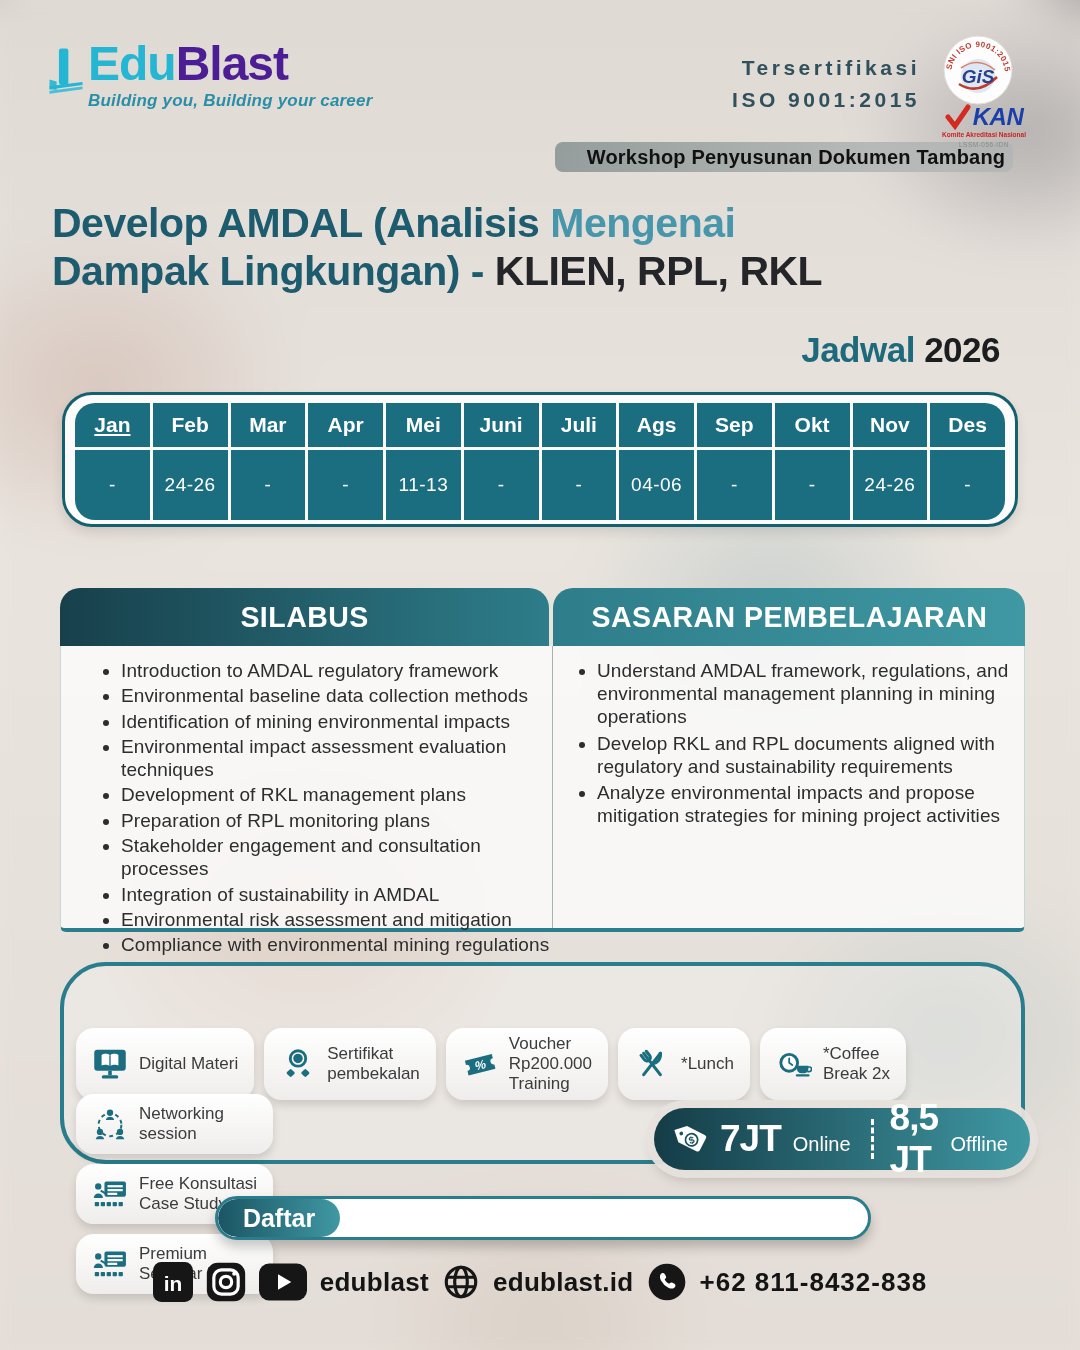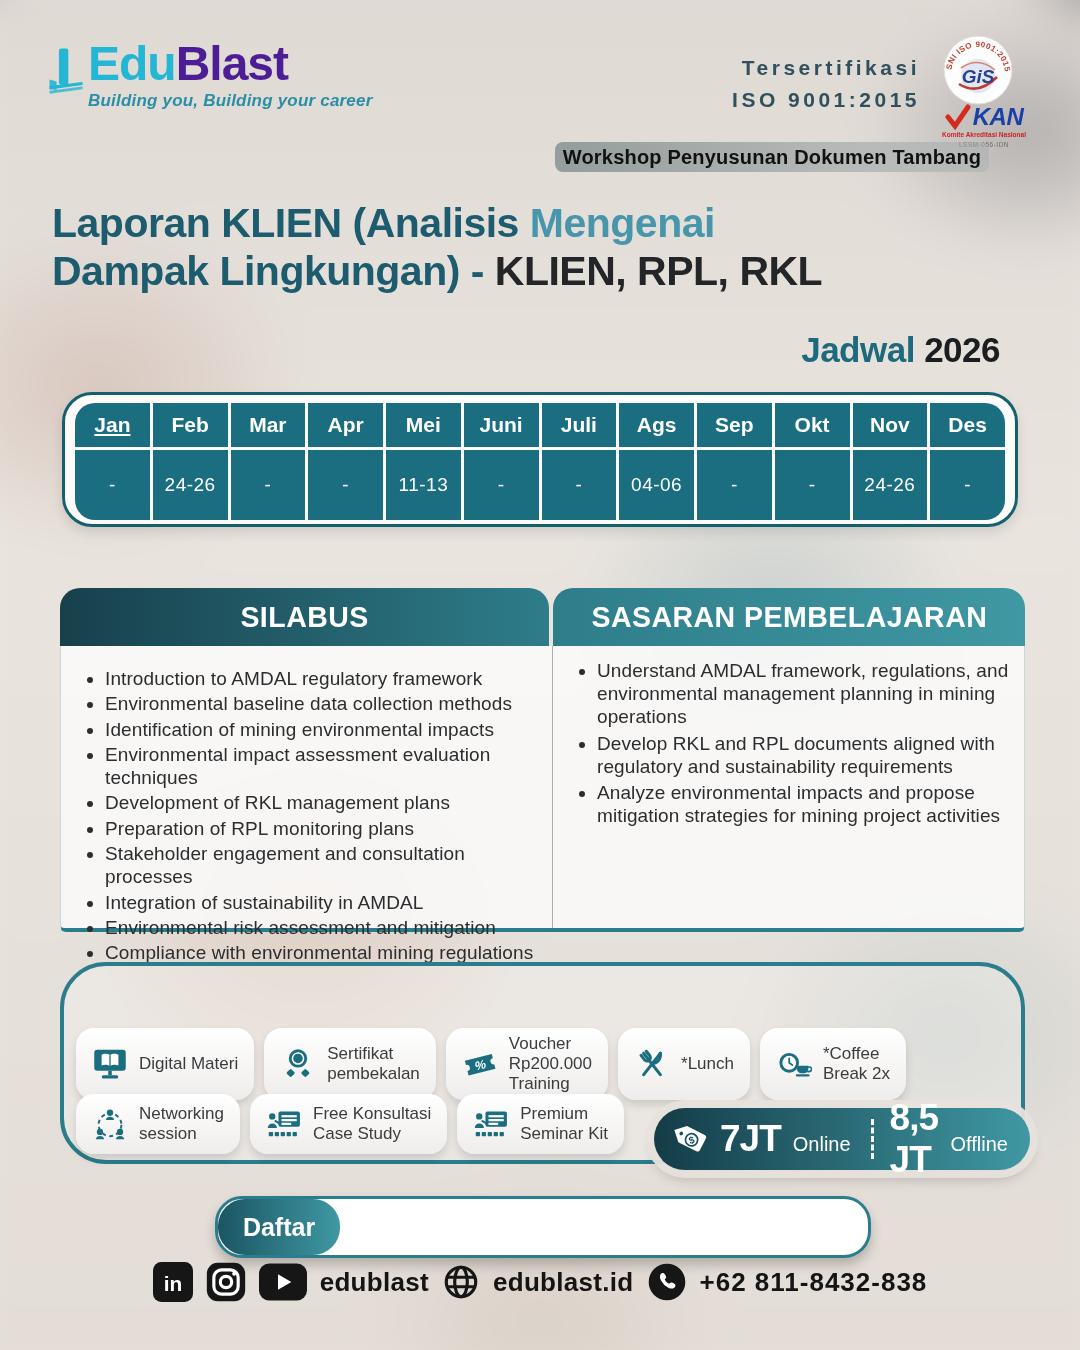--- a/index.html
+++ b/index.html
@@ -37,21 +37,21 @@
   .kan{left:938px;top:104px;width:92px;text-align:center;line-height:1.1;}
   .kan-row{display:flex;align-items:center;justify-content:center;gap:2px;}
   .kan-label{color:#1a3fa8;font-weight:800;font-style:italic;font-size:24px;letter-spacing:-.5px;}
   .kan-sub1{font-size:6.5px;color:#c22;font-weight:700;margin-top:1px;}
   .kan-sub2{font-size:6.5px;color:#6b6b6b;margin-top:2px;letter-spacing:.5px;}
 
   .wbadge{
     left:555px;top:142px;width:434px;height:30px;border-radius:8px;
     background:linear-gradient(90deg, rgba(118,133,133,.72), rgba(168,176,176,.48));
     display:flex;align-items:center;justify-content:center;
-    font-size:20px;font-weight:800;color:#111;letter-spacing:.2px;
+    font-size:20px;font-weight:800;color:#111;letter-spacing:.2px;padding-left:24px;
   }
 
   
   .title{left:52px;top:200px;width:980px;font-size:41px;font-weight:800;
          letter-spacing:-.5px;line-height:1.17;}
   .t-teal{color:#1c5c6e;}
   .t-accent{color:#4796ab;}
   .t-dark{color:#232528;}
 
   .jadwal{right:80px;top:330px;font-size:35px;font-weight:800;letter-spacing:-.5px;}
@@ -85,38 +85,38 @@
   .panel-body{
     left:60px;top:646px;width:965px;height:286px;box-sizing:border-box;
     background:rgba(252,252,252,.80);
     border-bottom:4px solid #2a7d8c;
     border-left:1px solid rgba(42,125,140,.25);border-right:1px solid rgba(42,125,140,.25);
     border-radius:0 0 6px 6px;
   }
   .v-div{position:absolute;left:491px;top:0;width:1px;height:100%;background:#a9b2b2;}
   ul.blist{margin:14px 0 0 0;padding:0 10px 0 44px;list-style:disc;color:#2b2d2e;}
   ul.blist li{font-size:19px;line-height:1.205;margin:2.5px 0;letter-spacing:.1px;}
-  .list-left{position:absolute;left:0;top:8px;width:488px;}
+  .list-left{position:absolute;left:0;top:0;width:488px;padding-left:16px;}
   .list-right{position:absolute;left:492px;top:0;width:470px;}
   .list-right ul.blist li{margin:4px 0;}
 
   
   .fas-box{
     left:60px;top:962px;width:965px;height:202px;box-sizing:border-box;
     border:4px solid #2a7d8c;border-radius:46px;background:rgba(255,255,255,.22);
   }
   .fas-pill{
     position:absolute;left:10px;top:6px;width:272px;height:50px;border-radius:25px;
     background:linear-gradient(90deg,#17404b,#3f98a3);
     display:flex;align-items:center;justify-content:center;
     color:#fff;font-size:27px;font-weight:800;letter-spacing:1px;
     box-shadow:0 4px 8px rgba(0,0,0,.18);
   }
   .frow{position:absolute;left:12px;display:flex;gap:10px;align-items:stretch;}
-  .frow1{top:62px;} .frow2{top:128px;}
+  .frow1{top:62px;} .frow2{top:128px;flex-direction:column;}
   .fcard{
     background:linear-gradient(180deg,#ffffff,#efedeb);border-radius:18px;
     box-shadow:0 5px 9px rgba(0,0,0,.13);
     display:flex;align-items:center;gap:11px;padding:6px 16px;min-height:48px;
   }
   .fic{width:36px;height:36px;flex:0 0 auto;display:flex;align-items:center;}
   .fic svg{width:100%;height:100%;}
   .flabel{font-size:17px;color:#3a3c3d;line-height:1.18;white-space:pre-line;font-weight:500;}
 
   
@@ -126,21 +126,21 @@
     box-shadow:0 0 0 8px rgba(231,225,220,.95), 0 8px 14px rgba(0,0,0,.22);
     display:flex;align-items:center;color:#fff;padding:0 18px;gap:8px;
   }
   .ptag{width:40px;height:40px;flex:0 0 auto;}
   .pbig{font-size:37px;font-weight:800;letter-spacing:-1px;}
   .psmall{font-size:20px;font-weight:500;margin:10px 4px 0 4px;}
   .pdiv{height:40px;border-left:3px dashed #fff;margin:0 8px;}
 
   
   .reg{
-    left:215px;top:1196px;width:656px;height:62px;box-sizing:border-box;border-radius:27px;
+    left:215px;top:1196px;width:656px;height:44px;box-sizing:border-box;border-radius:27px;
     background:#fff;border:3px solid #2a7d8c;box-shadow:0 7px 12px rgba(0,0,0,.22);
     display:flex;align-items:center;overflow:hidden;
   }
   .reg-btn{
     width:122px;height:100%;border-radius:27px;flex:0 0 auto;border:none;cursor:pointer;
     background:linear-gradient(90deg,#1b5563,#3f98a3);
     color:#fff;font-size:25px;font-weight:800;font-family:inherit;
     display:flex;align-items:center;justify-content:center;
   }
   .reg-url{flex:1;text-align:center;font-size:23px;font-weight:800;color:#111;
@@ -200,21 +200,21 @@
     </svg>
     <span class="kan-label">KAN</span>
   </div>
   <div class="kan-sub1">Komite Akreditasi Nasional</div>
   <div class="kan-sub2">LSSM-056-IDN</div>
 </div>
 
 <div class="layer wbadge">Workshop Penyusunan Dokumen Tambang</div>
 
 <div class="layer title">
-  <div><span class="t-teal">Laporan KLIEN (Analisis </span><span class="t-accent">Mengenai</span></div>
+  <div><span class="t-teal">Develop AMDAL (Analisis </span><span class="t-accent">Mengenai</span></div>
   <div><span class="t-teal">Dampak Lingkungan) - </span><span class="t-dark"> KLIEN, RPL, RKL</span></div>
 </div>
 
 <div class="layer jadwal"><span class="j-teal">Jadwal</span><span class="j-dark"> 2026</span></div>
 
 <div class="layer sched-card">
   <div class="sched-grid" id="schedGrid">
       <div class="sc-cell sc-head tl">Jan</div>
       <div class="sc-cell sc-head">Feb</div>
       <div class="sc-cell sc-head">Mar</div>

